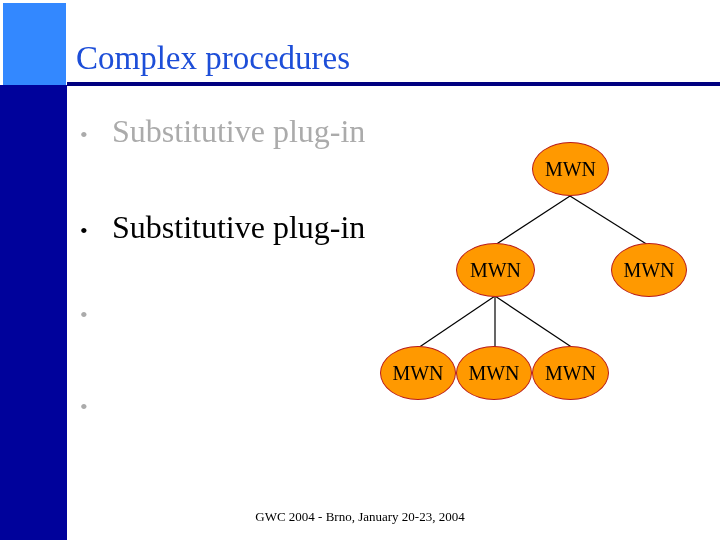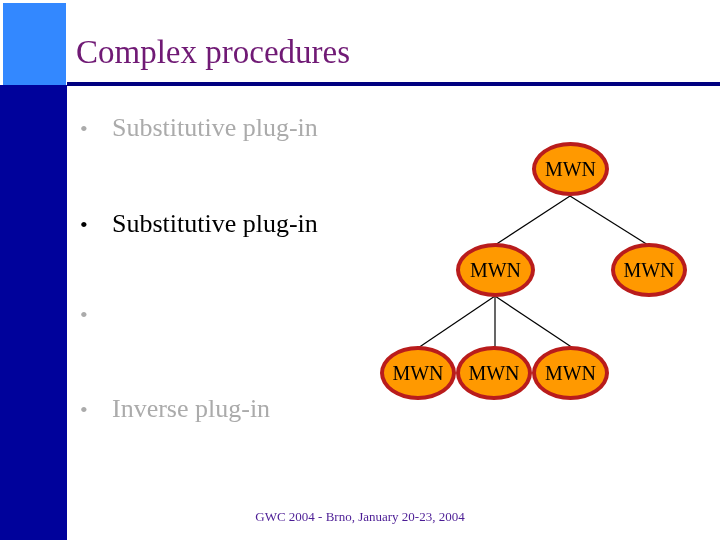--- a/index.html
+++ b/index.html
@@ -33,25 +33,25 @@
     top: 3px;
     width: 63px;
     height: 82px;
     background: #3388FF;
   }
 
   
   #title {
     position: absolute;
     left: 76px;
-    top: 30px;
+    top: 36px;
     width: 600px;
     font-size: 33px;
     line-height: 44px;
-    color: #701a75;
+    color: #1d4ed8;
     white-space: nowrap;
   }
   #title-rule {
     position: absolute;
     left: 67px;
     top: 82px;
     width: 653px;
     height: 4px;
     background: #000080;
   }
@@ -64,21 +64,21 @@
     align-items: baseline;
     white-space: nowrap;
   }
   .bullet-mark {
     font-size: 22px;
     line-height: 1;
     width: 32px;
     display: inline-block;
   }
   .bullet-label {
-    font-size: 26px;
+    font-size: 32px;
     line-height: 1;
   }
   .bullet-dim .bullet-mark,
   .bullet-dim .bullet-label { color: #ABABAB; }
   .bullet-active .bullet-mark,
   .bullet-active .bullet-label { color: #000000; }
 
   #bullet-0 { top: 115px; }
   #bullet-1 { top: 211px; }
   #bullet-2 { top: 304px; }
@@ -95,21 +95,21 @@
   #tree-edges {
     position: absolute;
     left: 0;
     top: 0;
     width: 340px;
     height: 280px;
   }
   .node {
     position: absolute;
     background: #FF9900;
-    border: 4px solid #b91c1c;
+    border: 1px solid #b91c1c;
     border-radius: 50%;
     display: flex;
     align-items: center;
     justify-content: center;
     box-sizing: border-box;
   }
   .node-label {
     font-size: 20px;
     color: #000000;
     line-height: 1;
@@ -117,21 +117,21 @@
   }
 
   
   #footer {
     position: absolute;
     left: 0;
     top: 509px;
     width: 720px;
     text-align: center;
     font-size: 13px;
-    color: #4c1d95;
+    color: #000000;
   }
 </style>
 </head>
 <body>
 
 <div id="slide">
 
   <div id="sidebar-bar"></div>
   <div id="sidebar-square"></div>
 
@@ -147,21 +147,20 @@
     <span class="bullet-mark">•</span>
     <span class="bullet-label">Substitutive plug-in</span>
   </div>
 
   <div class="bullet-row bullet-dim" id="bullet-2">
     <span class="bullet-mark">•</span>
   </div>
 
   <div class="bullet-row bullet-dim" id="bullet-3">
     <span class="bullet-mark">•</span>
-    <span class="bullet-label">Inverse plug-in</span>
   </div>
 
   <div id="tree">
     <svg id="tree-edges" viewBox="0 0 340 280">
       <line x1="200" y1="61" x2="125" y2="110" stroke="#000000" stroke-width="1.2"></line>
       <line x1="200" y1="61" x2="278" y2="110" stroke="#000000" stroke-width="1.2"></line>
       <line x1="125" y1="161" x2="48" y2="213" stroke="#000000" stroke-width="1.2"></line>
       <line x1="125" y1="161" x2="125" y2="213" stroke="#000000" stroke-width="1.2"></line>
       <line x1="125" y1="161" x2="203" y2="213" stroke="#000000" stroke-width="1.2"></line>
     </svg>

